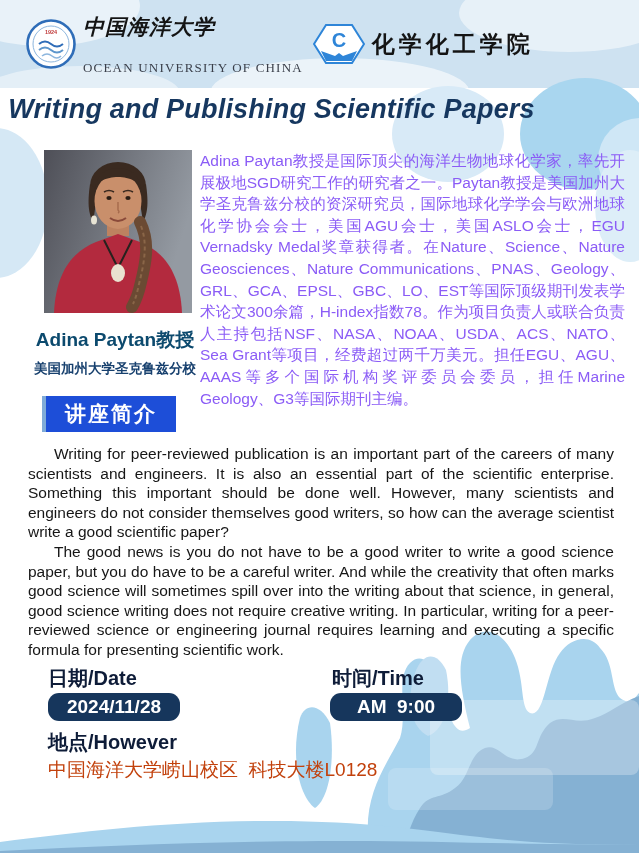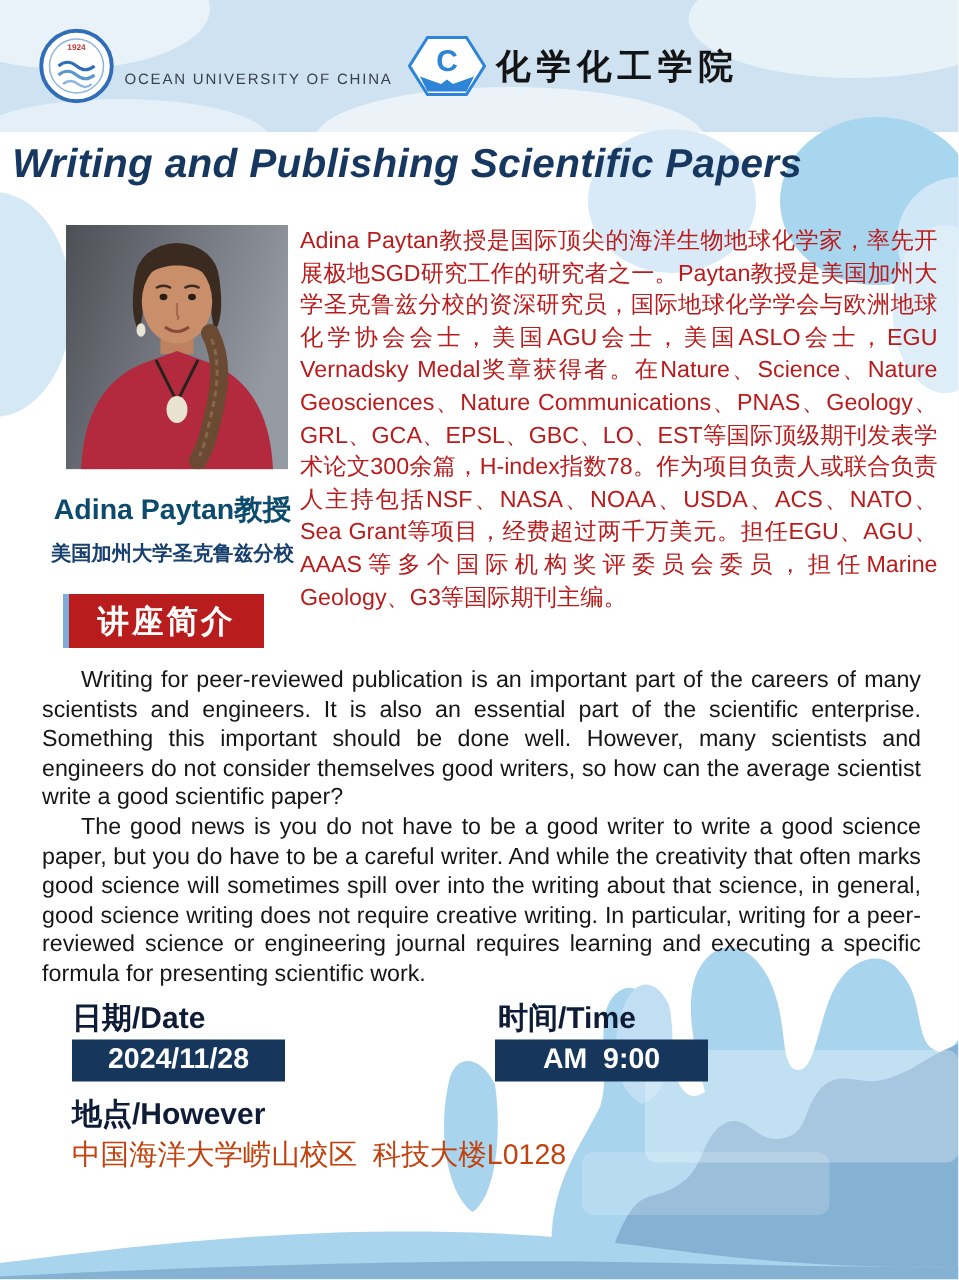--- a/index.html
+++ b/index.html
@@ -22,54 +22,54 @@
   .circ-d{ top:150px; right:-26px; width:70px; height:112px; background:#ddeef8; }
   .circ-e{ top:128px; left:-56px; width:104px; height:150px; background:#d5e8f5; }
   .waves-svg{ position:absolute; left:0; bottom:0; width:639px; height:235px; z-index:0; }
 
   
   .header{ position:absolute; z-index:1; top:0; left:0; width:639px; height:88px;
            display:flex; align-items:center; padding:0 14px 0 26px; gap:10px; }
   .logo-group{ display:flex; align-items:center; gap:7px; }
   .ouc-text .cn{ font-family:"Liberation Serif", serif; font-weight:bold; font-style:italic;
                  font-size:21px; color:#141414; letter-spacing:1px; white-space:nowrap; }
-  .ouc-text .en{ font-size:10px; color:#3a3f4a; letter-spacing:1.2px; margin-top:19px; white-space:nowrap; }
+  .ouc-text .en{ font-size:13px; color:#3a3f4a; letter-spacing:1.2px; margin-top:19px; white-space:nowrap;font-family:Liberation Serif, serif; }
   .lab-text .cn{ font-weight:bold; font-size:14.5px; color:#111; white-space:nowrap; }
   .lab-text .en{ font-size:7px; color:#444; margin-top:3px; white-space:nowrap; }
   .college-text{ font-family:"Liberation Serif", serif; font-weight:bold; font-size:23px;
                  color:#141414; letter-spacing:4px; white-space:nowrap; }
 
   
   .title{ position:absolute; z-index:1; top:94px; left:0; width:543px; text-align:center;
           font-size:27px; font-weight:bold; font-style:italic; color:#16375f; letter-spacing:.2px; }
 
   
   .main{ position:absolute; z-index:1; top:150px; left:30px; width:595px; display:flex; }
   .left-col{ width:170px; flex:none; }
   .photo-frame{ margin-left:14px; width:148px; height:163px; overflow:hidden; }
   .speaker-name{ margin-top:14px; text-align:center; font-size:19px; font-weight:bold; color:#0c4a6e; }
   .speaker-aff{ margin-top:7px; text-align:center; font-size:13.5px; font-weight:bold; color:#17406e; }
-  .section-badge{ margin:18px 0 0 12px; width:134px; height:36px; background:#b91c1c;
+  .section-badge{ margin:18px 0 0 12px; width:134px; height:36px; background:#1d4ed8;
                   border-left:4px solid #7fabd8; display:flex; align-items:center; justify-content:center;
                   color:#fff; font-size:21px; font-weight:bold; letter-spacing:2px; }
-  .bio{ flex:1; font-size:15.5px; line-height:21.6px; text-align:justify; color:#b91c1c; }
+  .bio{ flex:1; font-size:15.5px; line-height:21.6px; text-align:justify; color:#8b5cf6; }
 
   
   .abstract{ position:absolute; z-index:1; top:444px; left:28px; width:586px;
              font-size:15.5px; line-height:19.6px; text-align:justify; color:#161616; }
   .abstract p{ text-indent:26px; }
 
   
   .details{ position:absolute; z-index:1; top:665px; left:48px; width:560px; }
   .dt-label{ position:absolute; font-size:20px; font-weight:bold; color:#0e1c38; white-space:pre; }
   .lbl-date{ top:0; left:0; }
   .lbl-time{ top:0; left:284px; }
-  .badge{ position:absolute; top:28px; height:28px; width:142px; background:#16365c; color:#fff;
+  .badge{ position:absolute; top:28px; height:28px; width:132px; background:#16365c; color:#fff;
           font-size:19px; font-weight:bold; display:flex; align-items:center; justify-content:center;
-          white-space:pre; }
+          white-space:pre;border-radius:11px; }
   .badge-date{ left:0; }
   .badge-time{ left:282px; }
   .lbl-loc{ top:64px; left:0; }
   .loc-value{ position:absolute; top:92px; left:0; font-size:19px; font-weight:normal;
               color:#c2410c; white-space:pre; }
 </style>
 </head>
 <body>
 
 <div class="poster">
@@ -100,20 +100,21 @@
     <div class="logo-group">
       <svg width="50" height="50" viewBox="0 0 50 50">
         <circle cx="25" cy="25" r="23.5" fill="#ffffff" stroke="#2f6db8" stroke-width="2.6"></circle>
         <circle cx="25" cy="25" r="18" fill="none" stroke="#8db6de" stroke-width="1"></circle>
         <text x="25" y="14.5" text-anchor="middle" font-size="5.5" fill="#c03b3b" font-weight="bold">1924</text>
         <path d="M 13 25 Q 19 20 25 25 T 37 25" fill="none" stroke="#2f6db8" stroke-width="2"></path>
         <path d="M 13 31 Q 19 26 25 31 T 37 31" fill="none" stroke="#5d96cc" stroke-width="2"></path>
         <path d="M 16 37 Q 21 33 26 37 T 35 37" fill="none" stroke="#8db6de" stroke-width="1.6"></path>
       </svg>
       <div class="ouc-text">
+        <div class="cn">中国海洋大学</div>
         <div class="en">OCEAN  UNIVERSITY OF CHINA</div>
       </div>
     </div>
     <div class="logo-group">
       <svg width="52" height="42" viewBox="0 0 52 42">
         <polygon points="13,2 39,2 51,21 39,40 13,40 1,21" fill="#ffffff" stroke="#2e85d8" stroke-width="2"></polygon>
         <text x="26" y="24" text-anchor="middle" font-size="20" font-weight="bold" fill="#2e85d8" font-family="Liberation Sans, sans-serif">C</text>
         <path d="M 8 28 L 22 33 L 26 30 L 30 33 L 44 28 L 39 38 L 13 38 Z" fill="#2e85d8"></path>
       </svg>
       <div class="college-text">化学化工学院</div>

